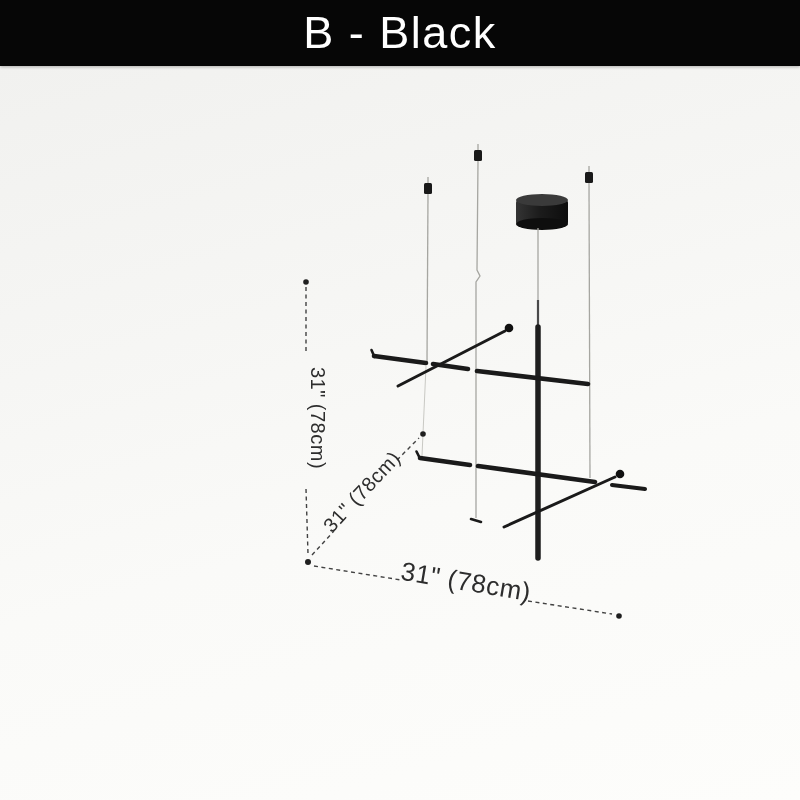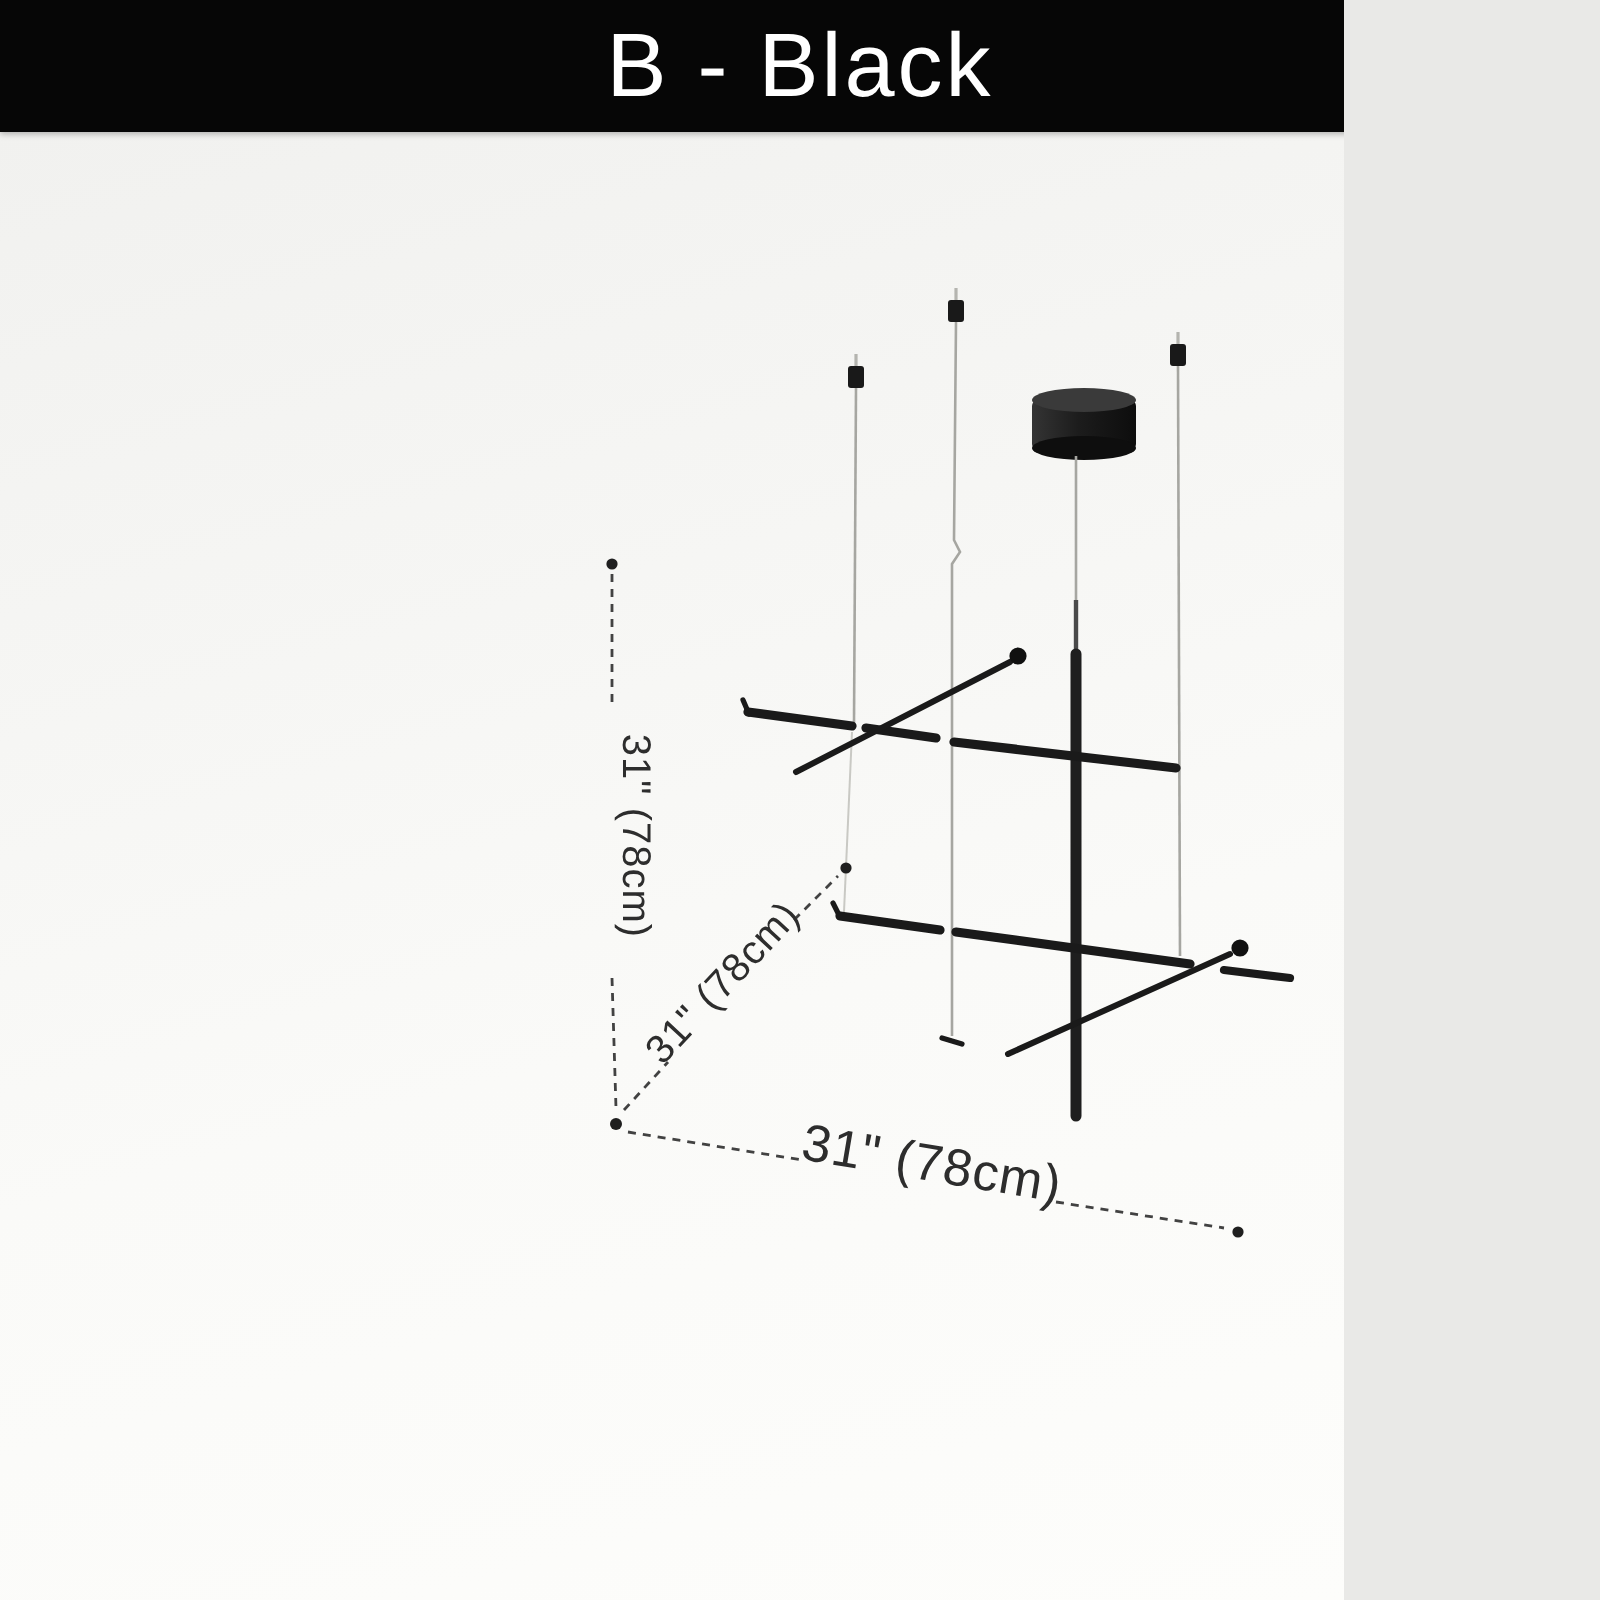--- a/index.html
+++ b/index.html
@@ -1,18 +1,18 @@
 <!DOCTYPE html>
 <html style="--banner-bg: #060606; --banner-text: #ffffff; --lamp-black: #1a1a1a; --wire-gray: #a6a6a1; --dim-line: #424242; --dim-text: #2d2d2d;"><head>
 <meta charset="utf-8">
 <style>
   html,body{margin:0;padding:0;}
   body{font-family:"Liberation Sans","DejaVu Sans",sans-serif;background:#e9e9e7;}
   .stage{
-    position:relative;width:672px;height:800px;overflow:hidden;
+    position:relative;width:800px;height:800px;overflow:hidden;
     background:linear-gradient(165deg,#f0f0ee 0%,#f6f6f4 38%,#fafaf8 62%,#fdfdfb 100%);
   }
   .banner{
     position:absolute;left:0;top:0;width:800px;height:66px;
     background:var(--banner-bg,#060606);
     display:flex;align-items:center;justify-content:center;
     box-shadow:0 1px 3px rgba(0,0,0,.28);
   }
   .banner-title{
     color:var(--banner-text,#ffffff);

